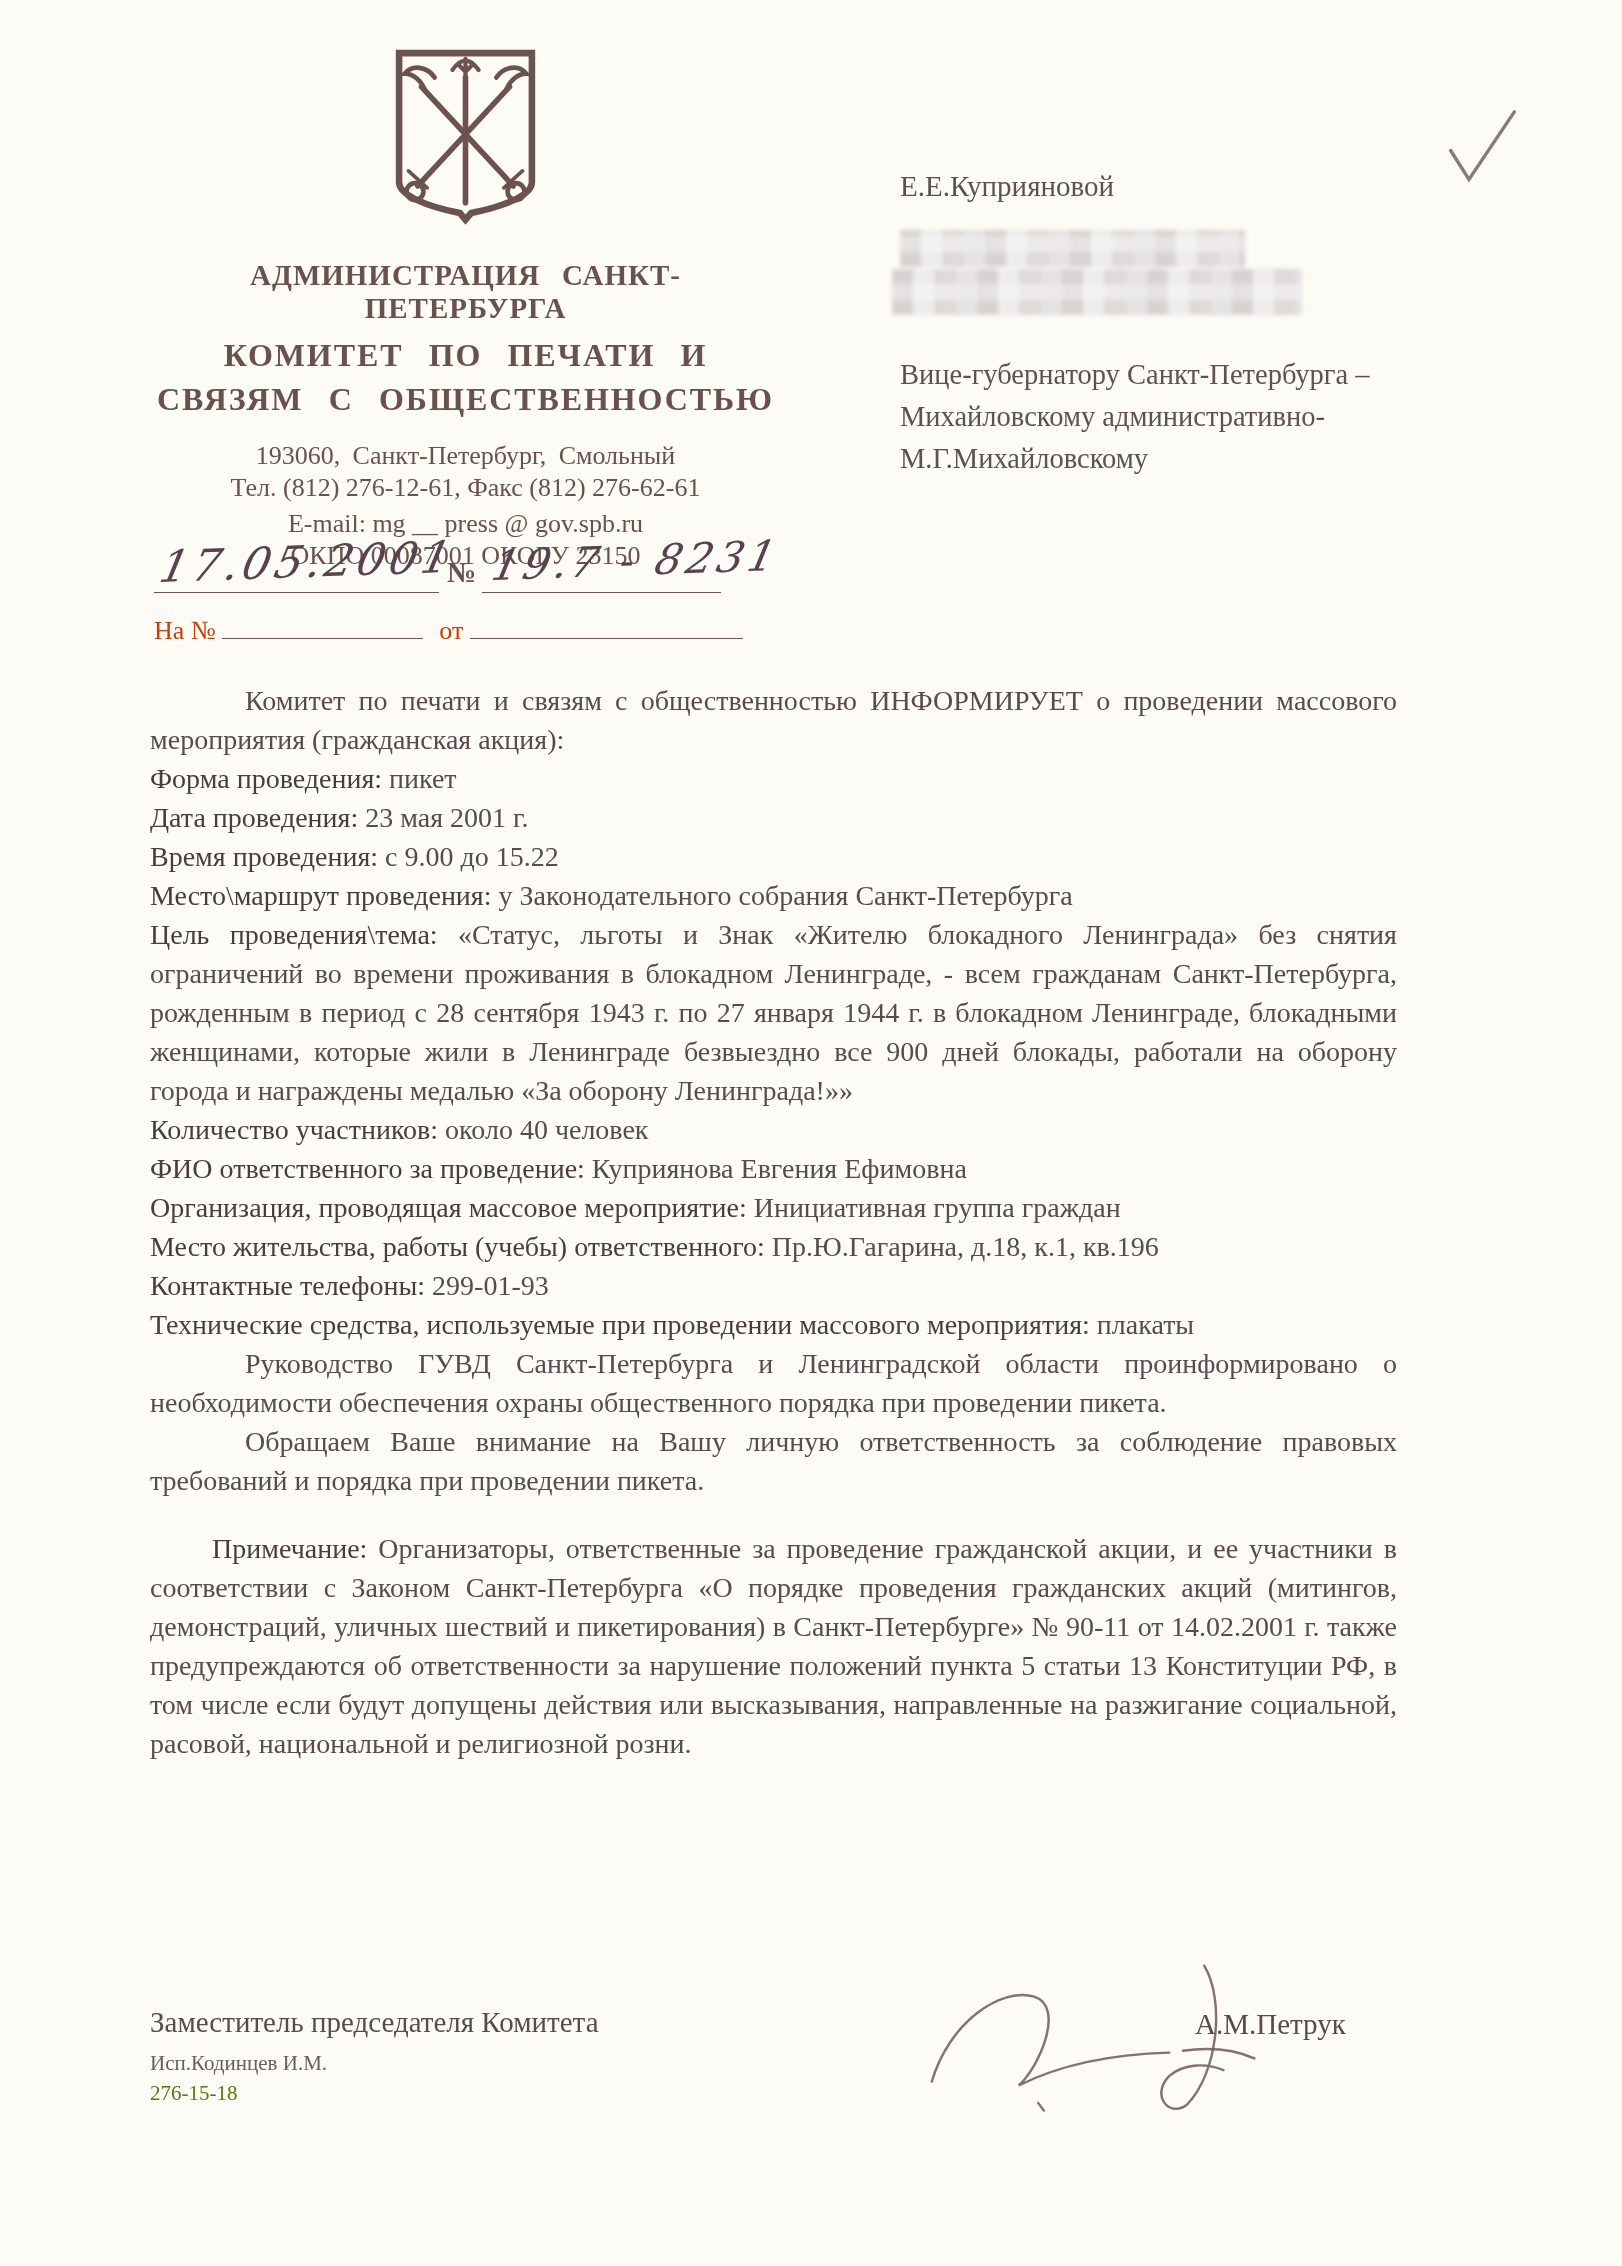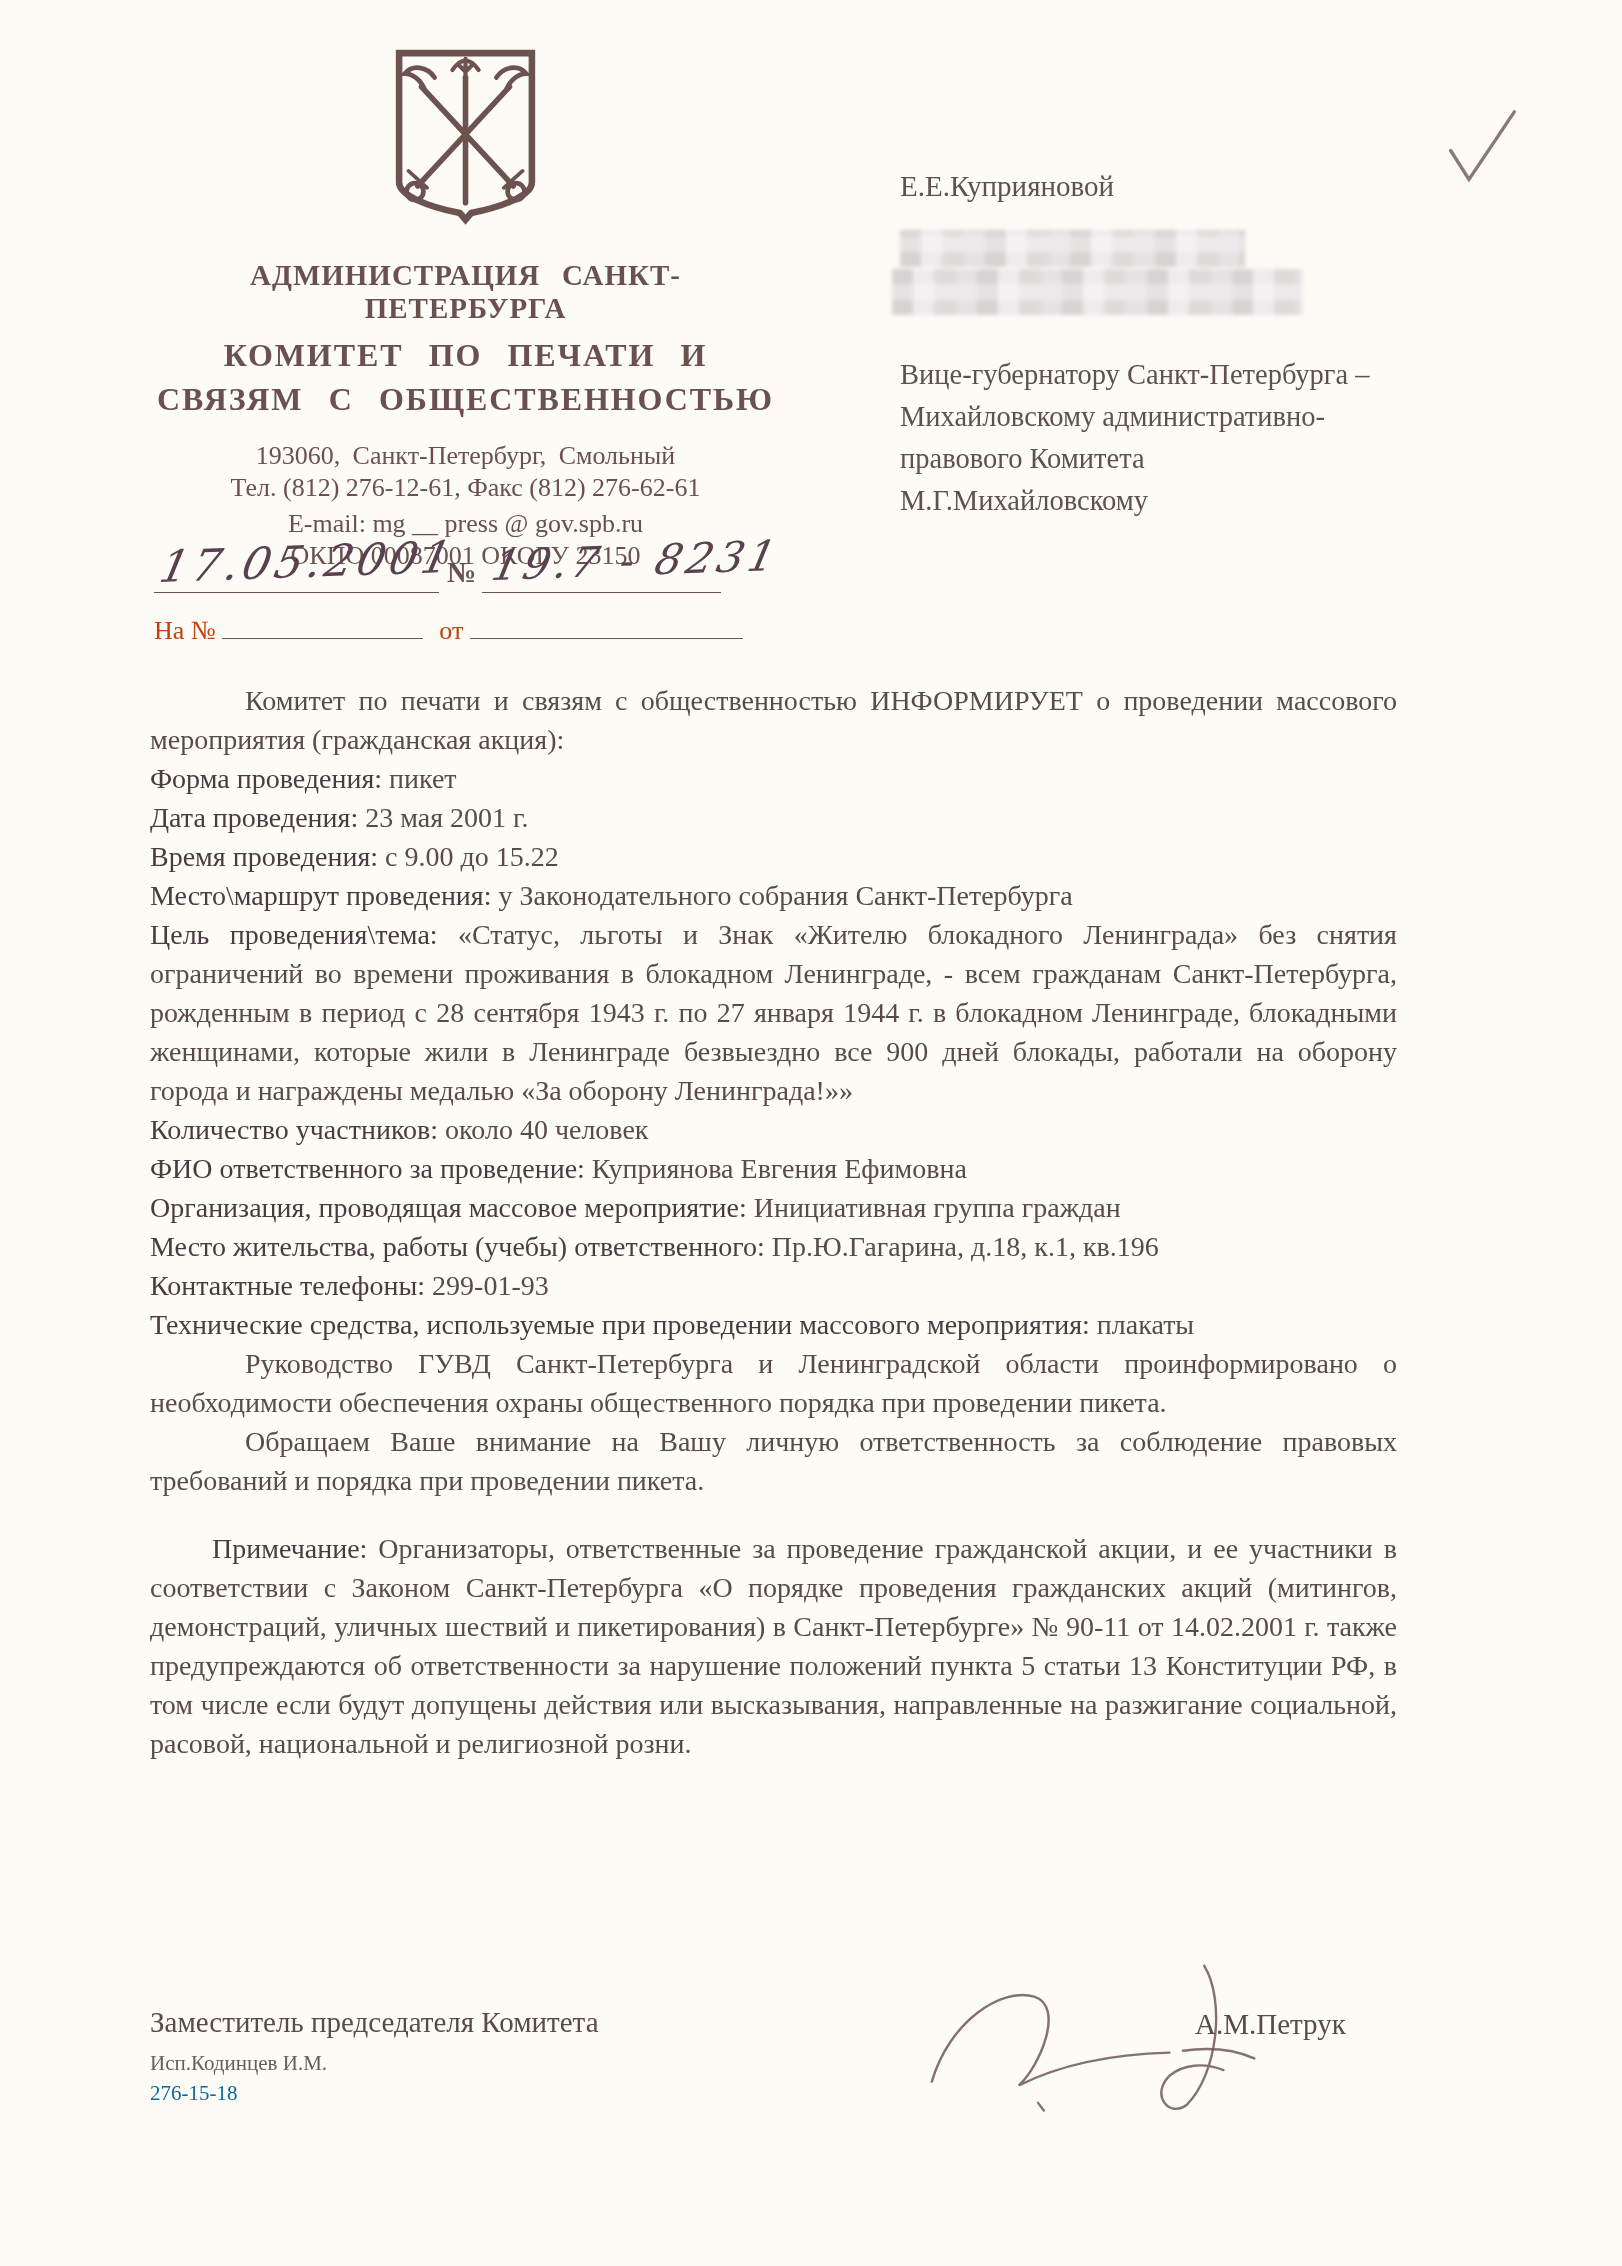--- a/index.html
+++ b/index.html
@@ -62,21 +62,21 @@
   .body-text { position:absolute; left:150px; top:681px; width:1247px; font-size:28px; line-height:39px; text-align:justify; }
   .body-text p { margin:0; }
   .indent { text-indent:95px; }
   .lbl { font-weight:normal; color:#4a3c3e; }
   .note { margin-top:29px !important; text-indent:62px; }
 
   
   .sign-block { position:absolute; left:150px; top:2006px; width:1332px; height:212px; font-size:29px; }
   .sig-title { margin:0; }
   .sig-exec  { margin-top:11.6px; font-size:21px; color:#6a5b5c; }
-  .sig-phone { margin-top:5.8px;  font-size:21px; color:#0369a1; }
+  .sig-phone { margin-top:5.8px;  font-size:21px; color:#4d7c0f; }
   .sig-name  { position:absolute; left:1045px; top:1.9px; }
   .sig-svg   { position:absolute; left:743px; top:-48px; width:377px; height:169px; }
   .sig-svg path { stroke:#6e585c; stroke-width:2.5; fill:none; stroke-linecap:round; opacity:.85; }
 </style>
 </head>
 <body>
 
 <div class="page">
 
   <div class="letterhead">
@@ -116,21 +116,20 @@
     <span class="inline-line na-ot-line"></span>
   </div>
 
   <div class="addressee">
     <p class="addr-name">Е.Е.Куприяновой</p>
     <div class="redact redact-1"></div>
     <div class="redact redact-2"></div>
     <div class="addr-lines">
       <div>Вице-губернатору Санкт-Петербурга –</div>
       <div>Михайловскому административно-</div>
-      <div>правового Комитета</div>
       <div>М.Г.Михайловскому</div>
     </div>
   </div>
 
   <svg class="checkmark" viewBox="0 0 85 95">
     <path d="M10 48 L29 78 L76 8"></path>
   </svg>
 
   <div class="body-text">
     <p class="indent">Комитет по печати и связям с общественностью  ИНФОРМИРУЕТ о проведении массового мероприятия (гражданская акция):</p>

